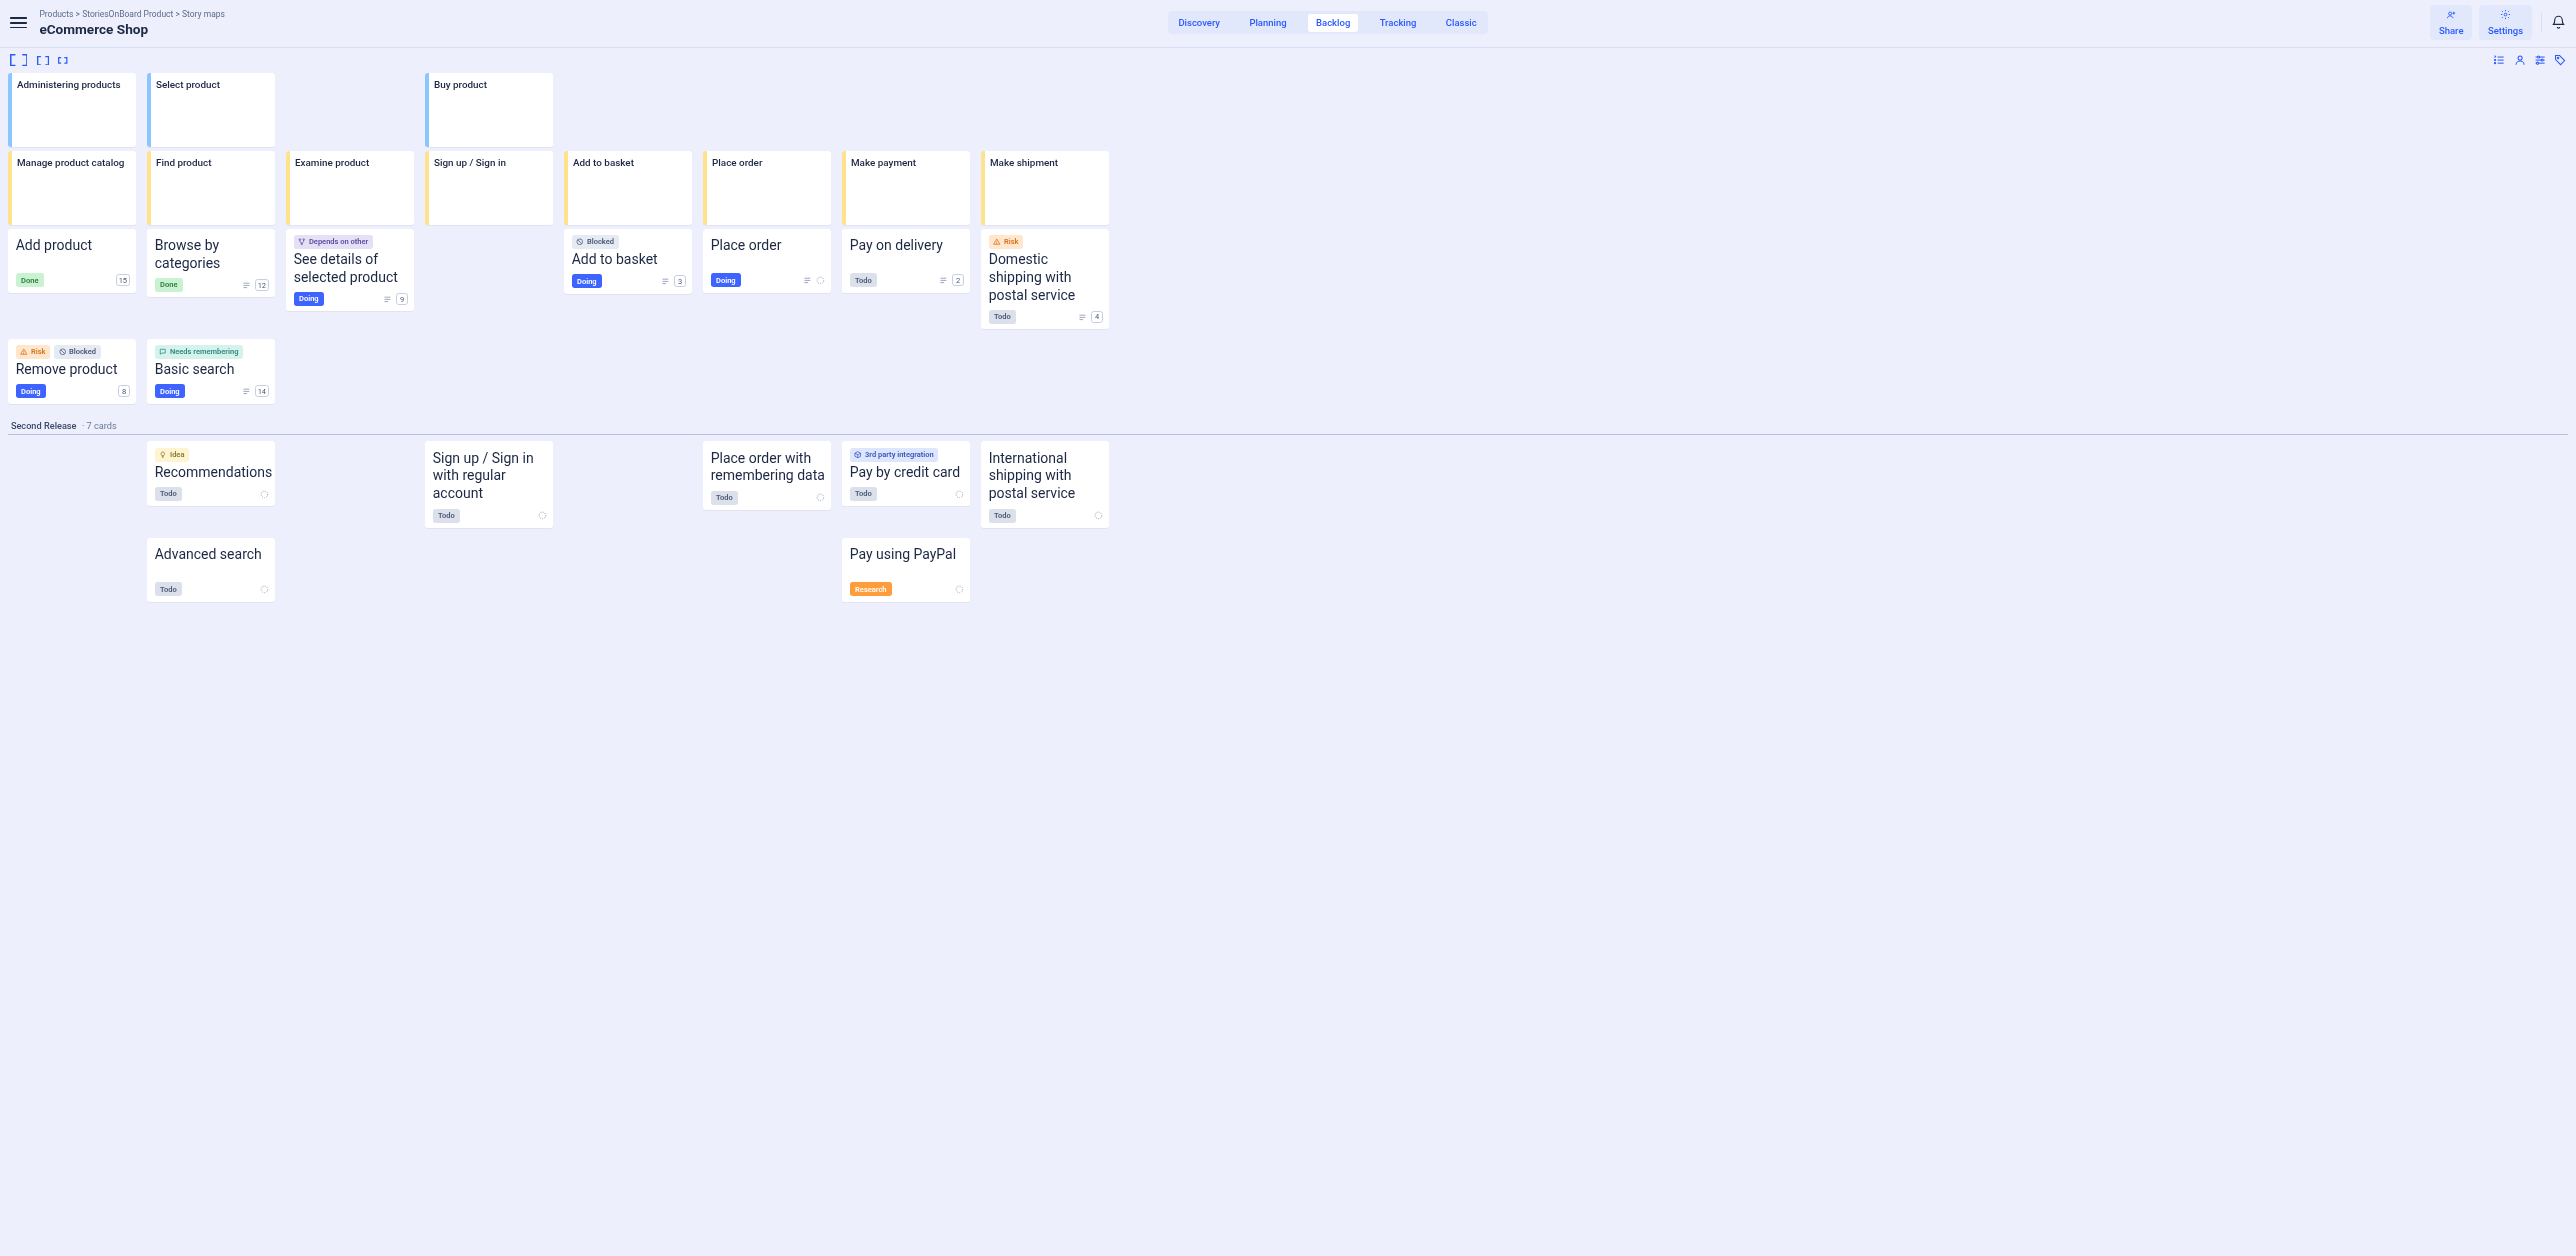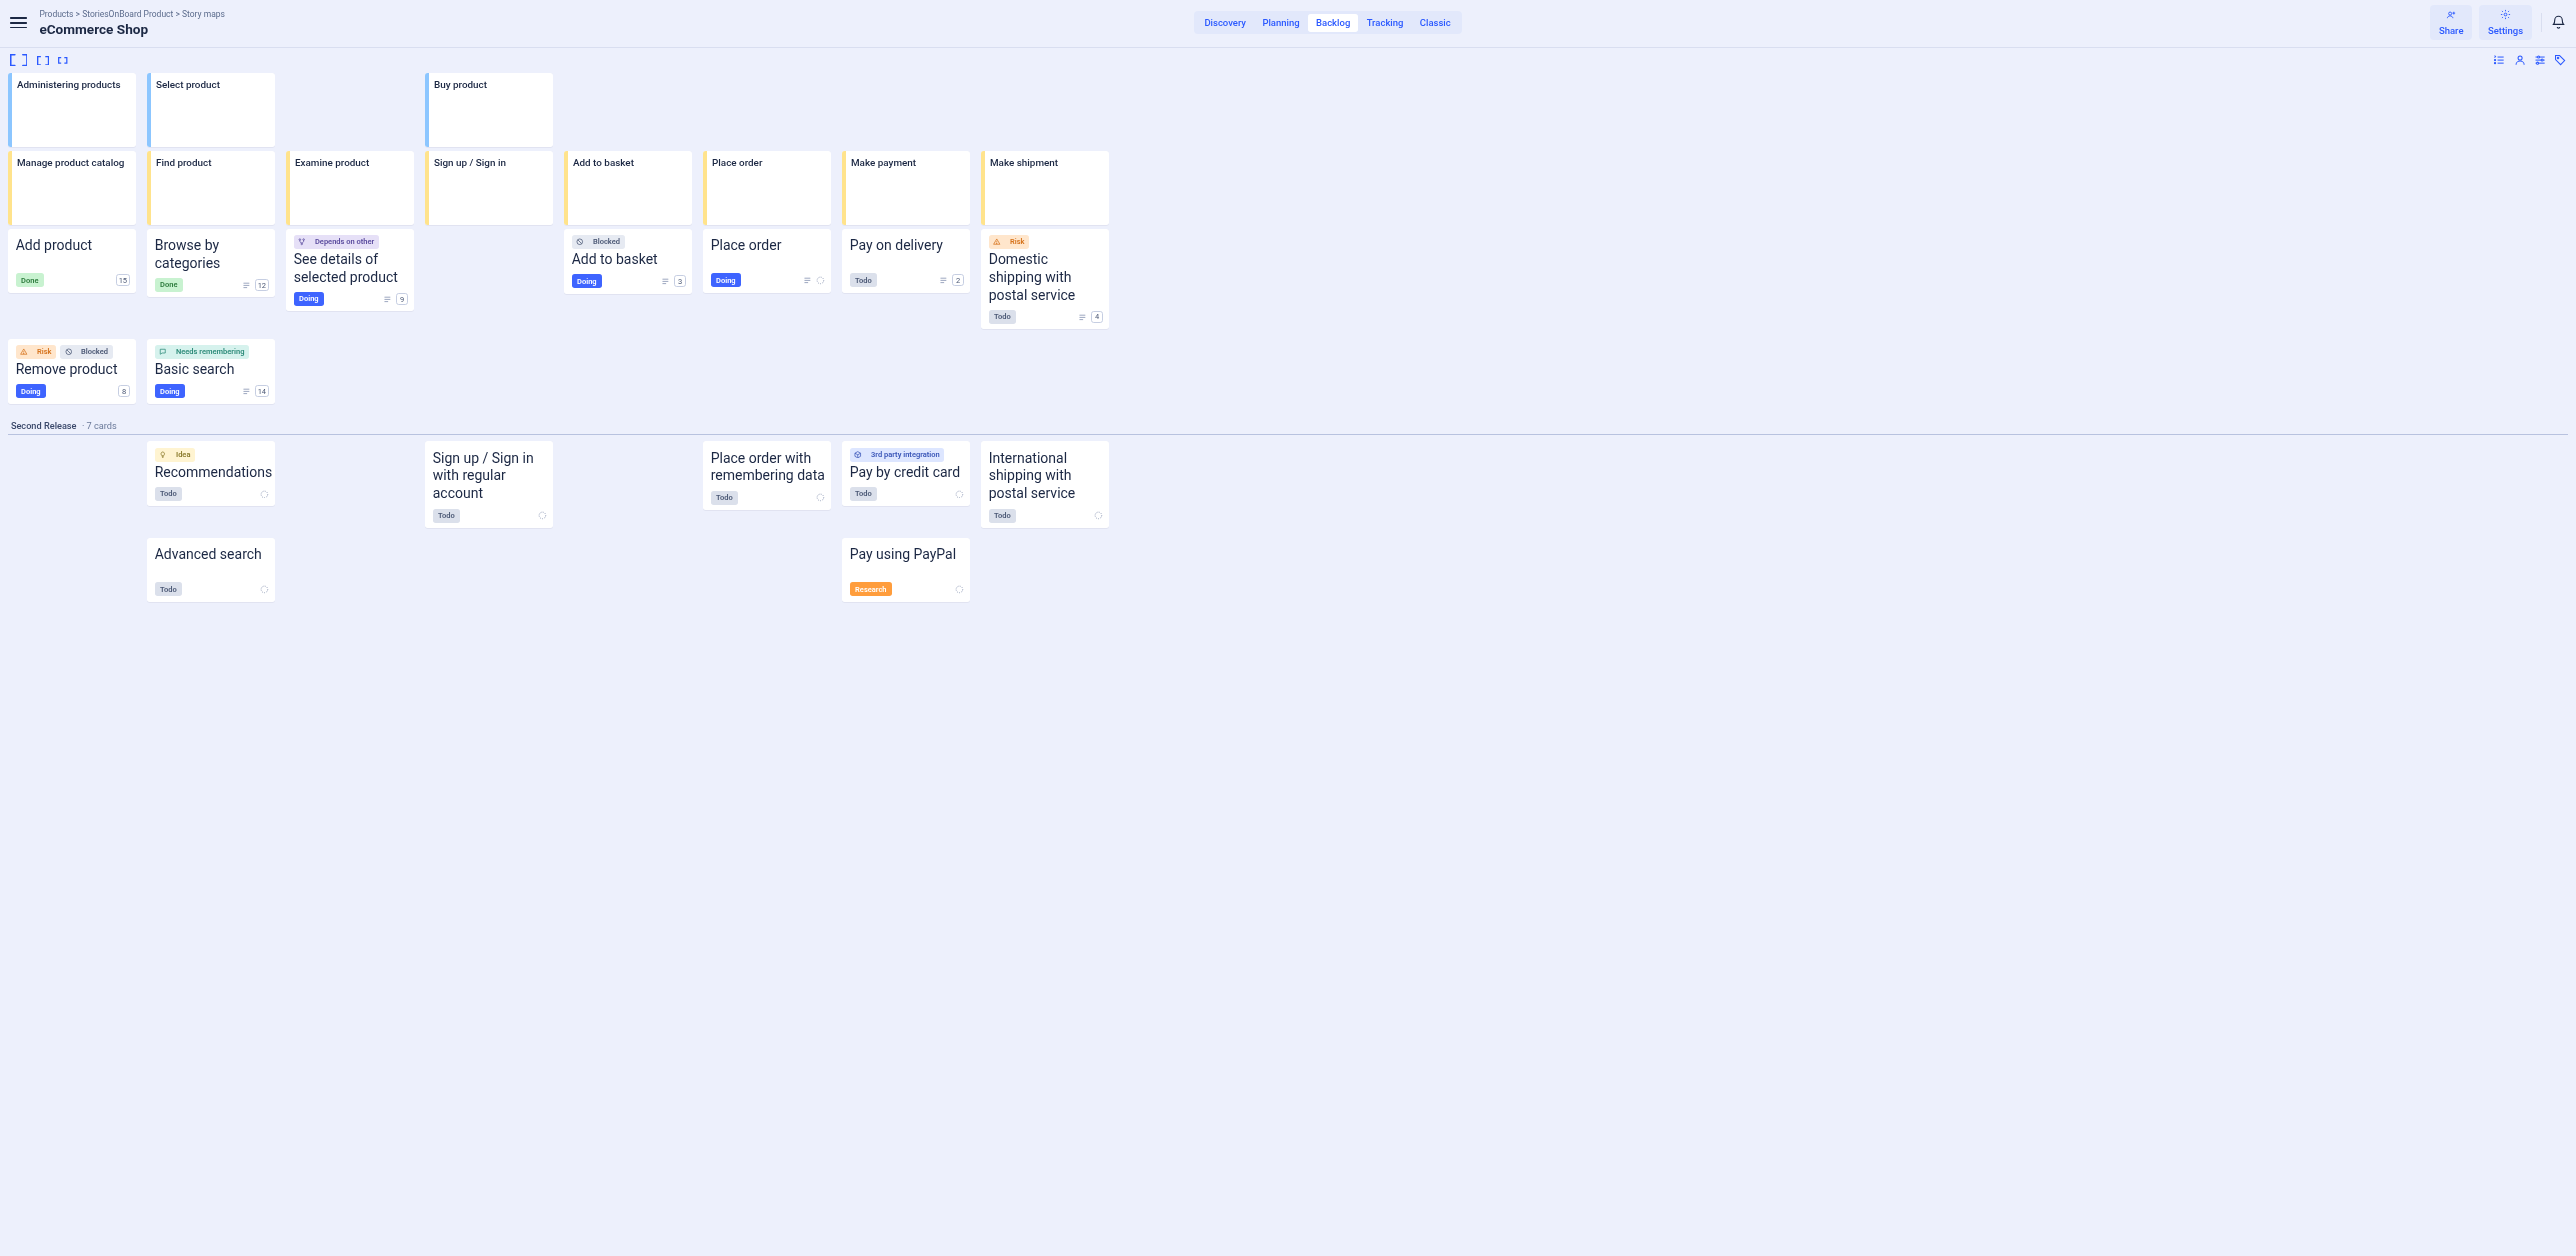--- a/index.html
+++ b/index.html
@@ -58,21 +58,21 @@
     display:flex;flex-direction:column;justify-content:center;gap:3.4px;
     flex:0 0 auto;
   }
   .hamburger span{display:block;height:1.4px;background:#1c2844;border-radius:0.7px;}
   .crumb-title{flex:0 0 auto;}
   .crumbs{font-size:8.5px;color:#5b6b8c;}
   .crumbs a{color:#5b6b8c;text-decoration:none;}
   .title{font-size:13.6px;font-weight:700;margin-top:1.4px;}
   .tabs{
     margin:0 auto;
-    display:flex;align-items:flex-end;gap:0;
+    display:flex;align-items:flex-end;gap:13px;
     background:#e2e8fb;border-radius:4.1px;padding:2.7px;
   }
   .tab{
     padding:3.4px 8.2px;border-radius:2.7px;
     color:var(--blue);font-weight:500;font-size:9.5px;cursor:pointer;
   }
   .tab.active{background:#ffffff;}
   .header-right{display:flex;align-items:center;gap:6.8px;}
   .hbtn{
     display:flex;align-items:center;gap:4.8px;
@@ -134,21 +134,21 @@
   .foot-right{display:flex;align-items:center;gap:4.1px;color:#7a88a8;}
   .badge{
     display:inline-block;font-size:7.5px;font-weight:600;
     padding:1.4px 5.4px;border-radius:2.7px;line-height:1.5;
   }
   .b-done{background:var(--badge-done-bg);color:var(--badge-done-fg);}
   .b-doing{background:var(--badge-doing-bg);color:var(--badge-doing-fg);}
   .b-todo{background:var(--badge-todo-bg);color:var(--badge-todo-fg);}
   .b-research{background:var(--badge-research-bg);color:var(--badge-research-fg);}
   .tag{
-    display:inline-flex;align-items:center;gap:9px;
+    display:inline-flex;align-items:center;gap:3px;
     font-size:7.5px;font-weight:600;padding:1.4px 4.8px;border-radius:2.7px;line-height:1.5;
   }
   .t-risk{background:var(--tag-risk-bg);color:var(--tag-risk-fg);}
   .t-blocked{background:var(--tag-blocked-bg);color:var(--tag-blocked-fg);}
   .t-needs{background:var(--tag-needs-bg);color:var(--tag-needs-fg);}
   .t-depends{background:var(--tag-depends-bg);color:var(--tag-depends-fg);}
   .t-idea{background:var(--tag-idea-bg);color:var(--tag-idea-fg);}
   .t-3p{background:var(--tag-3p-bg);color:var(--tag-3p-fg);}
   .pts{
     display:inline-flex;align-items:center;justify-content:center;

